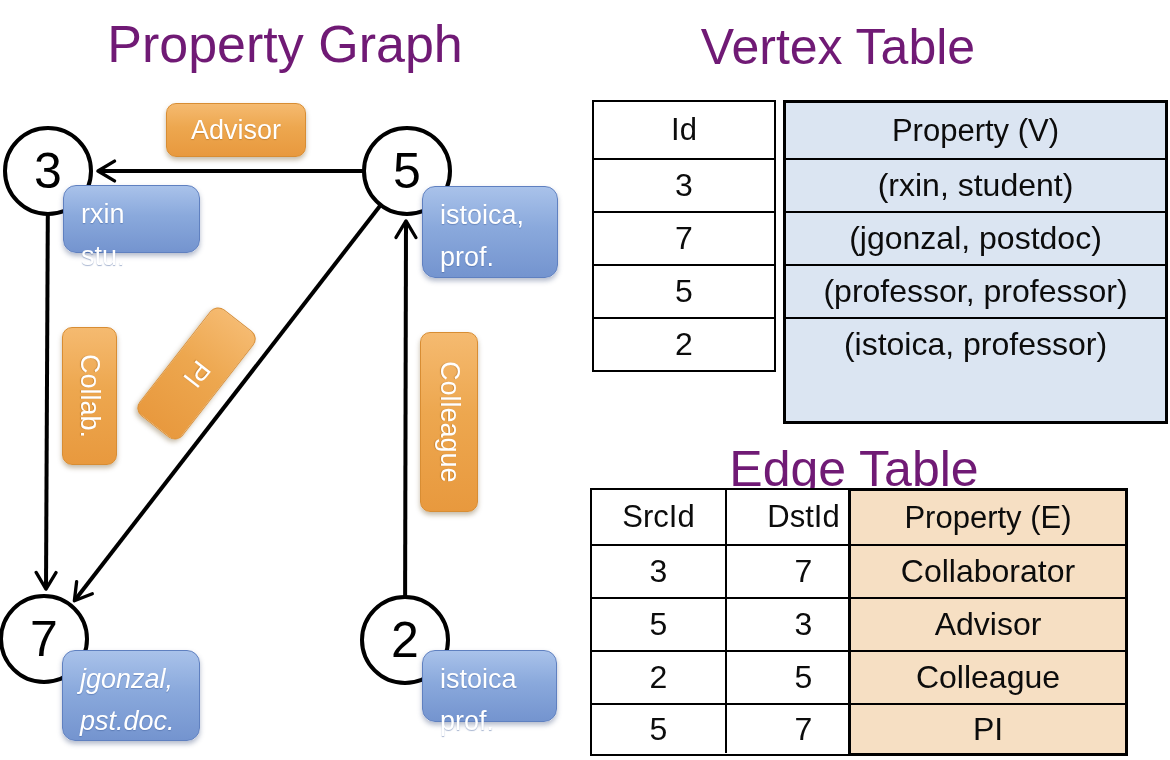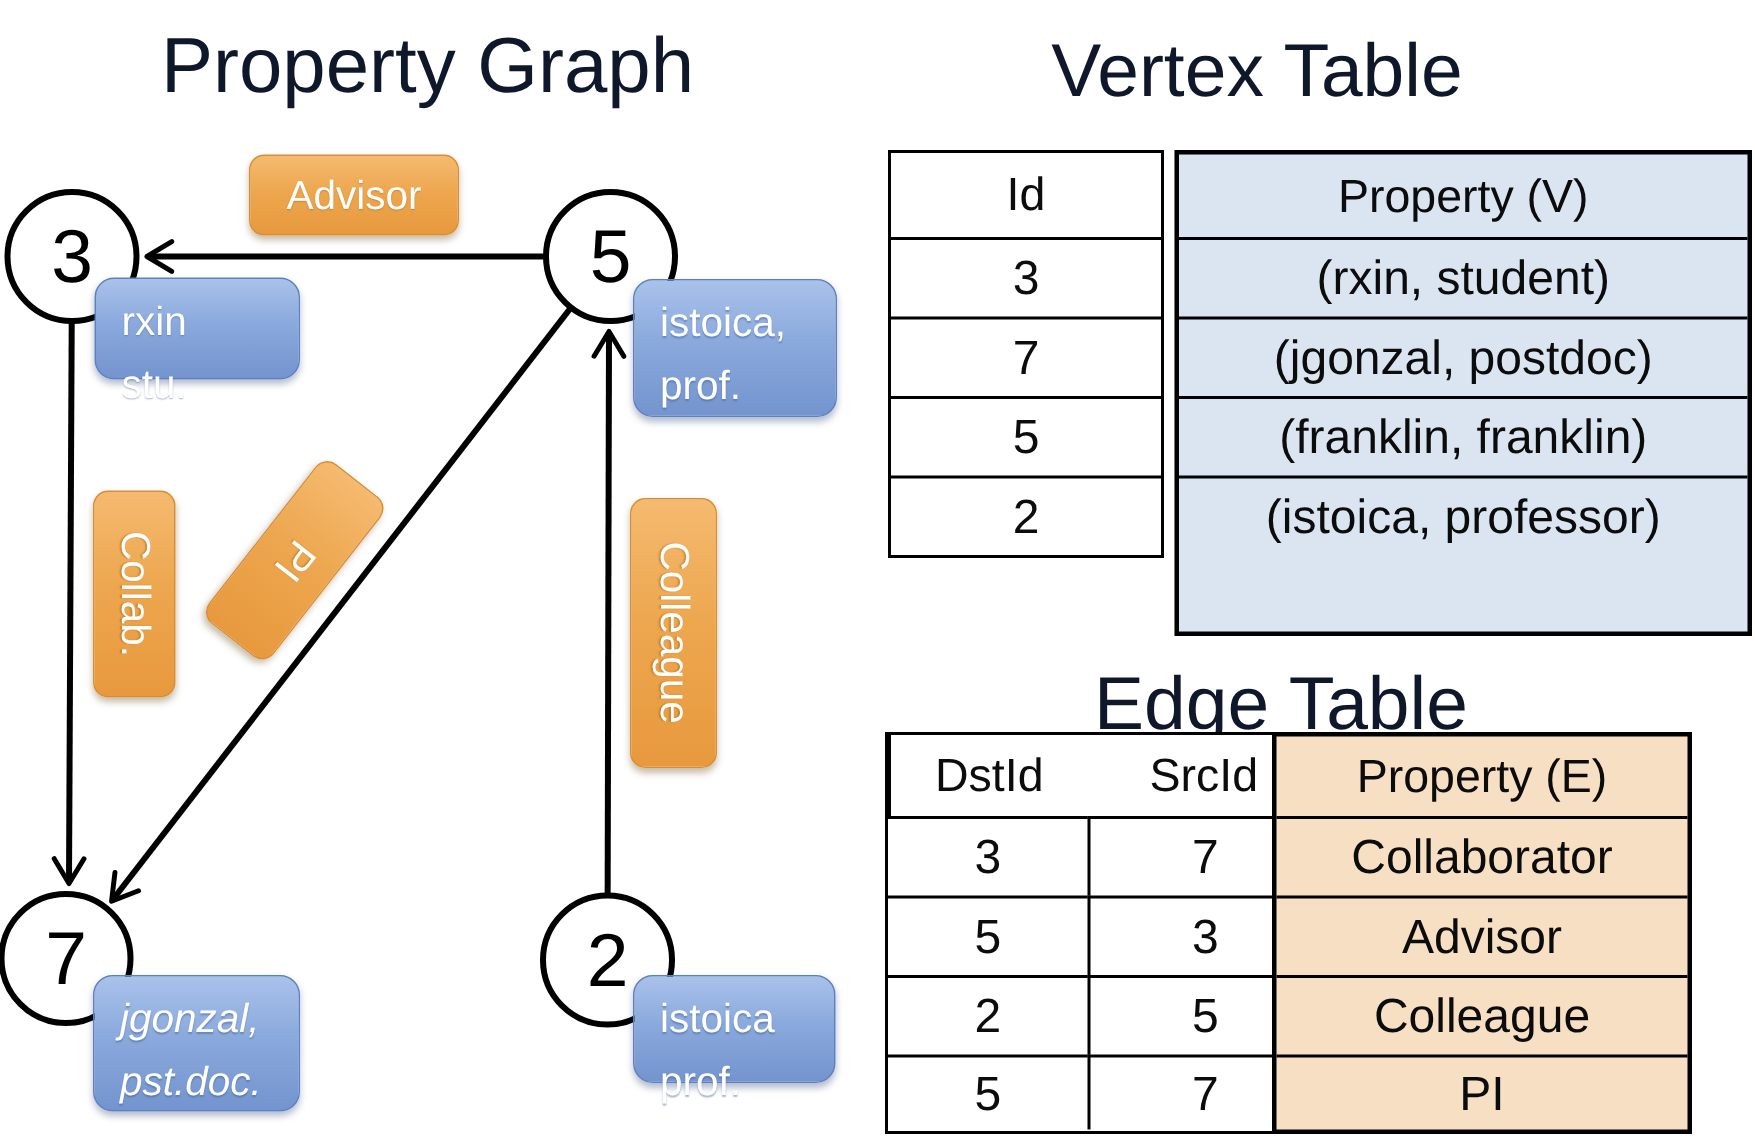--- a/index.html
+++ b/index.html
@@ -3,21 +3,21 @@
 <meta charset="utf-8">
 <style>
   html,body { margin:0; padding:0; background:#ffffff; }
   .canvas {
     position:relative; width:1170px; height:760px; overflow:hidden;
     background:#ffffff; font-family:"Liberation Sans", sans-serif; color:#111;
   }
 
   
   .big-title {
-    position:absolute; text-align:center; color:#0f172a;
+    position:absolute; text-align:center; color:#701a75;
     font-size:50px; font-weight:400; letter-spacing:0px; white-space:nowrap;
   }
 
   
   svg.edges { position:absolute; left:0; top:0; z-index:1; }
 
   .node-circle {
     position:absolute; width:90px; height:90px; box-sizing:border-box;
     border:4px solid #000; border-radius:50%; background:#fff; z-index:2;
     display:flex; align-items:center; justify-content:center;
@@ -121,29 +121,29 @@
     <div class="cell rline">3</div>
     <div class="cell rline">7</div>
     <div class="cell rline">5</div>
     <div class="cell rline">2</div>
   </div>
 
   <div class="tbl bluebg" style="left:783px; top:100px; width:385px; height:324px; grid-template-rows:55px 53px 53px 53px 52px;">
     <div class="cell hdr">Property (V)</div>
     <div class="cell rline">(rxin, student)</div>
     <div class="cell rline">(jgonzal, postdoc)</div>
-    <div class="cell rline">(franklin, franklin)</div>
+    <div class="cell rline">(professor, professor)</div>
     <div class="cell rline">(istoica, professor)</div>
   </div>
 
   <div class="big-title" style="left:604px; top:404px; width:500px;margin-top:36px;">Edge Table</div>
 
   <div class="tbl white" style="left:590px; top:488px; width:292px; height:268px; grid-template-columns:133px 1fr; grid-template-rows:54px 53px 53px 53px 50px;">
+    <div class="cell hdr">SrcId</div>
     <div class="cell hdr cline">DstId</div>
-    <div class="cell hdr">SrcId</div>
     <div class="cell rline">3</div>
     <div class="cell rline cline">7</div>
     <div class="cell rline">5</div>
     <div class="cell rline cline">3</div>
     <div class="cell rline">2</div>
     <div class="cell rline cline">5</div>
     <div class="cell rline">5</div>
     <div class="cell rline cline">7</div>
   </div>
 

